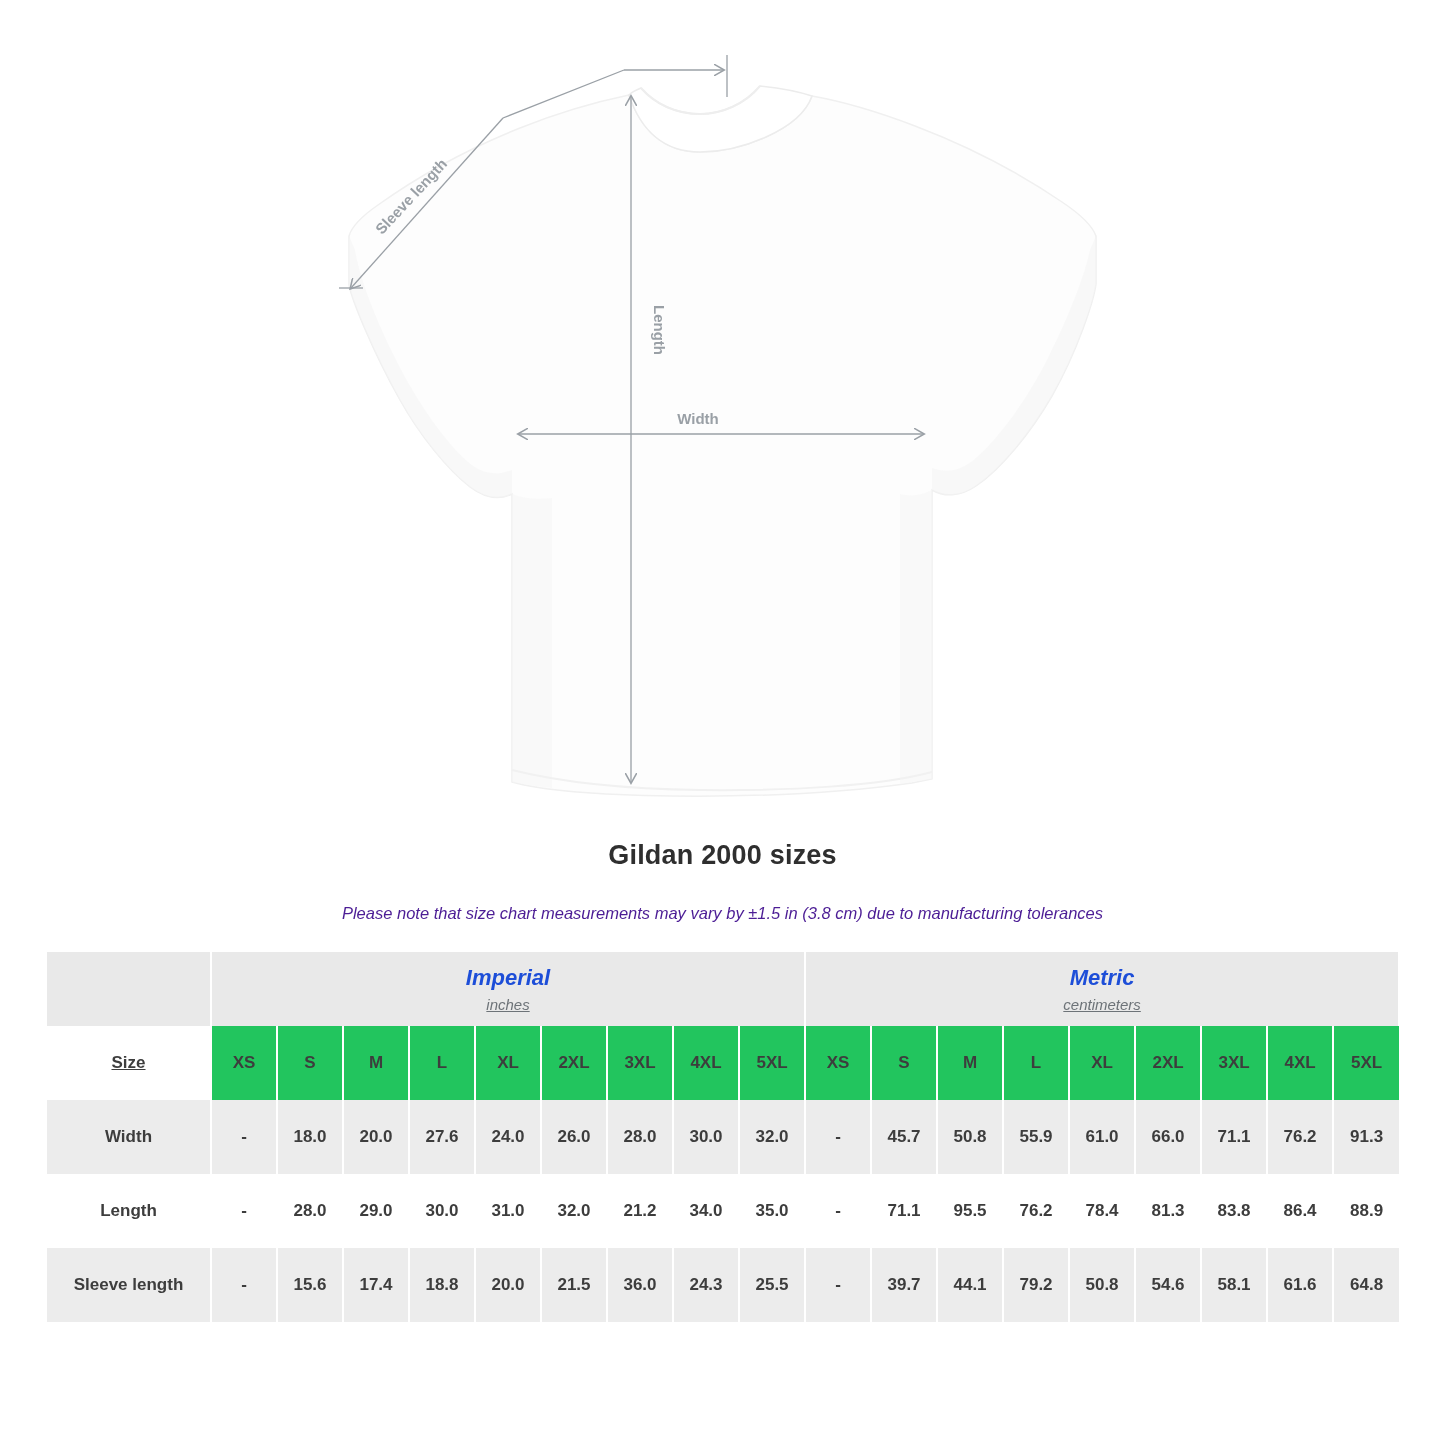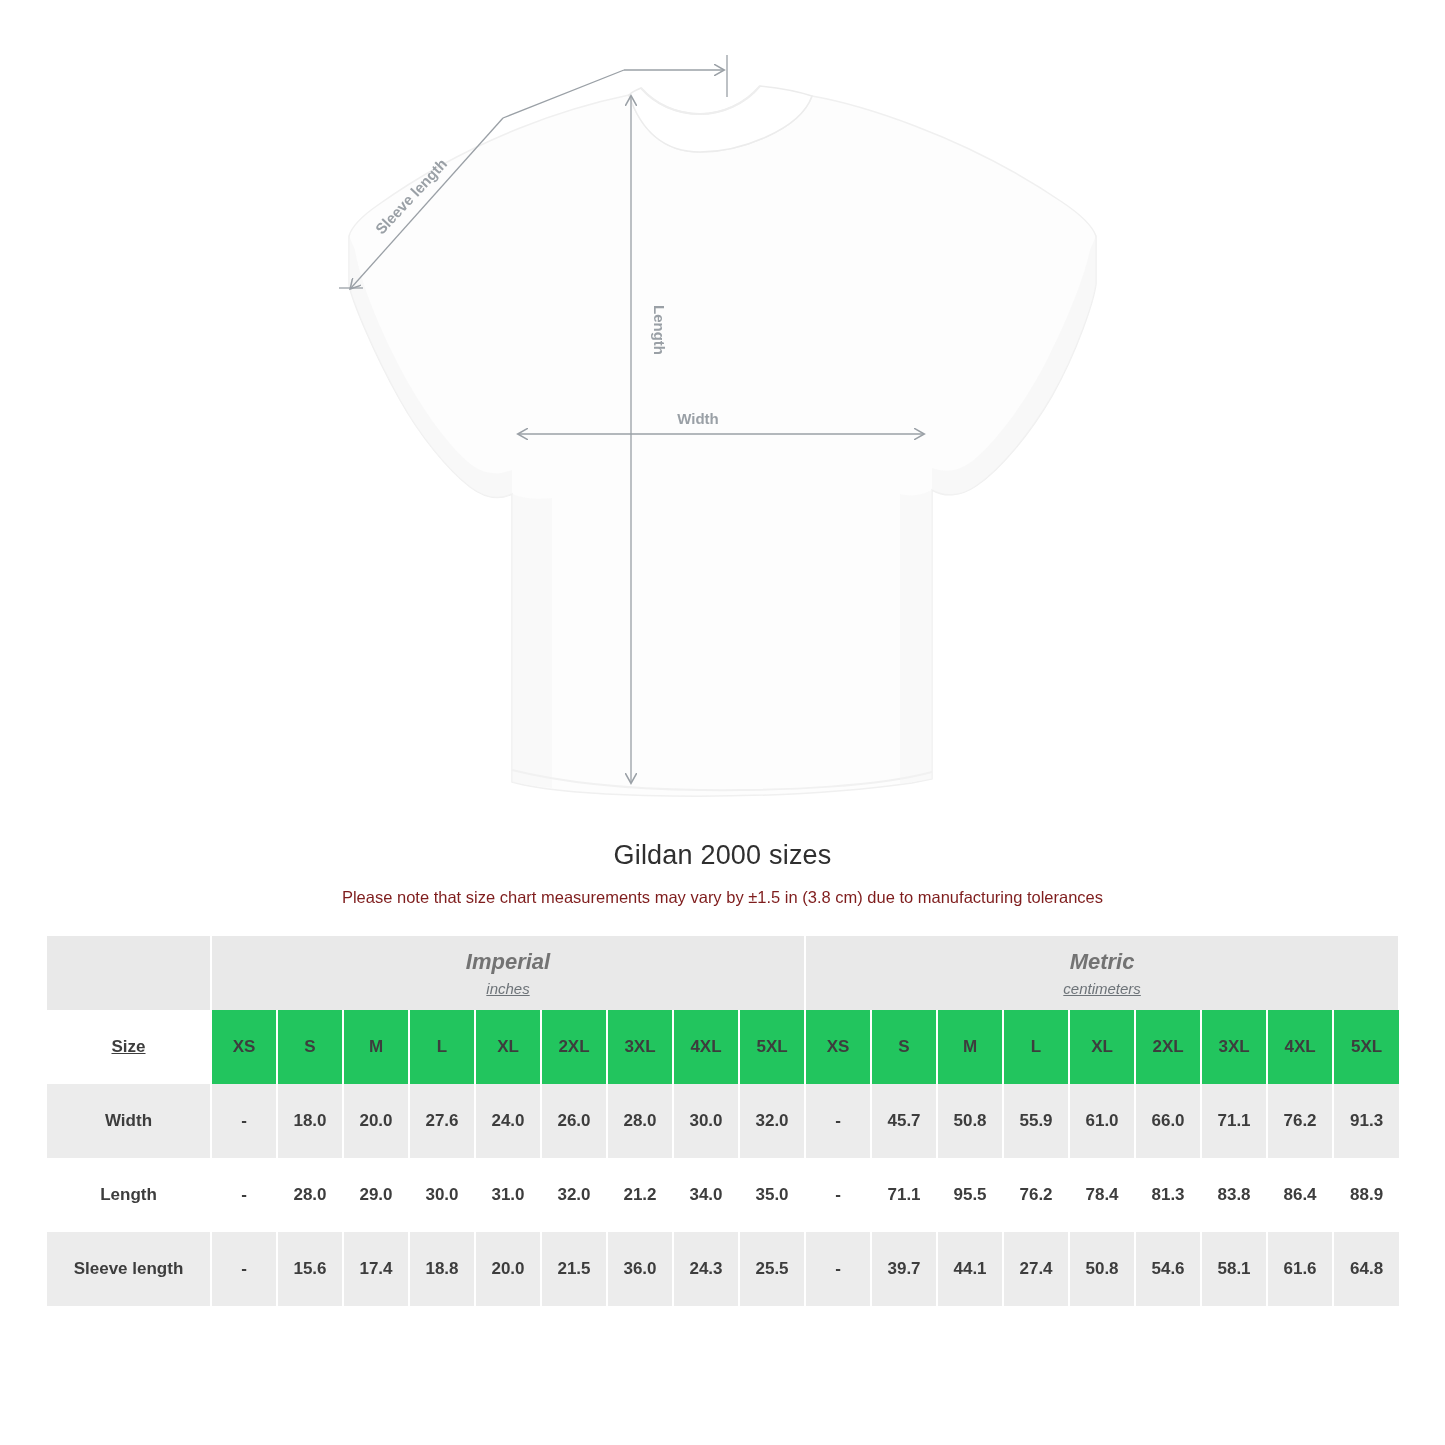--- a/index.html
+++ b/index.html
@@ -31,28 +31,29 @@
     display: block;
   }
 
   
   .title-block {
     text-align: center;
     margin-top: 10px;
   }
   .chart-title {
     font-size: 27px;
-    font-weight: normal;
+    font-weight: bold;
     color: #2f2f2f;
     letter-spacing: 0.2px;
   }
   .chart-note {
     font-size: 16.5px;
-    color: #7f1d1d;
-    margin-top: 17px;
+    font-style: italic;
+    color: #4c1d95;
+    margin-top: 33px;
   }
 
   
   .table-wrap {
     margin: 29px 47px 0 47px;
   }
   table.size-table {
     border-collapse: collapse;
     width: 1351px;
     table-layout: fixed;
@@ -69,21 +70,21 @@
   }
   
   .unit-row td {
     background: #e9e9e9;
     height: 100px;
   }
   .unit-title {
     font-size: 22px;
     font-style: italic;
     font-weight: bold;
-    color: #737373;
+    color: #1d4ed8;
     line-height: 1.15;
   }
   .unit-sub {
     font-size: 15px;
     font-style: italic;
     font-weight: normal;
     color: #6d7378;
     margin-top: 5px;
     text-decoration: underline;
   }
@@ -307,21 +308,21 @@
           <td>17.4</td>
           <td>18.8</td>
           <td>20.0</td>
           <td>21.5</td>
           <td>36.0</td>
           <td>24.3</td>
           <td>25.5</td>
           <td>-</td>
           <td>39.7</td>
           <td>44.1</td>
-          <td>27.4</td>
+          <td>79.2</td>
           <td>50.8</td>
           <td>54.6</td>
           <td>58.1</td>
           <td>61.6</td>
           <td>64.8</td>
         </tr>
       </tbody>
     </table>
   </div>
 

